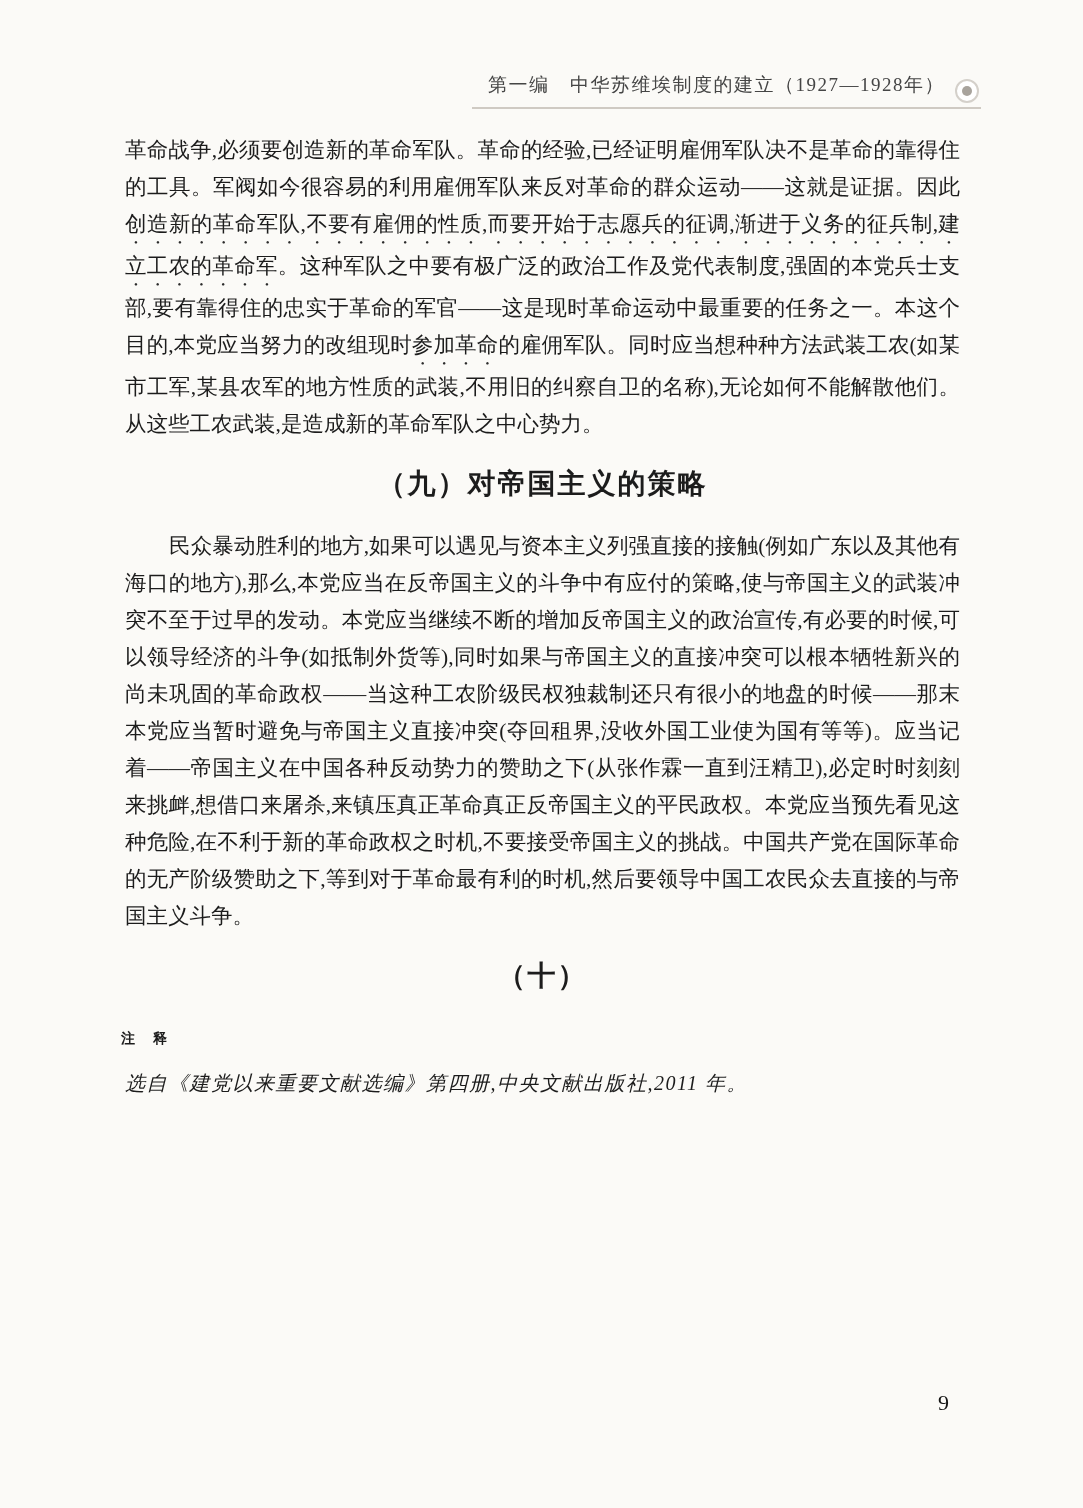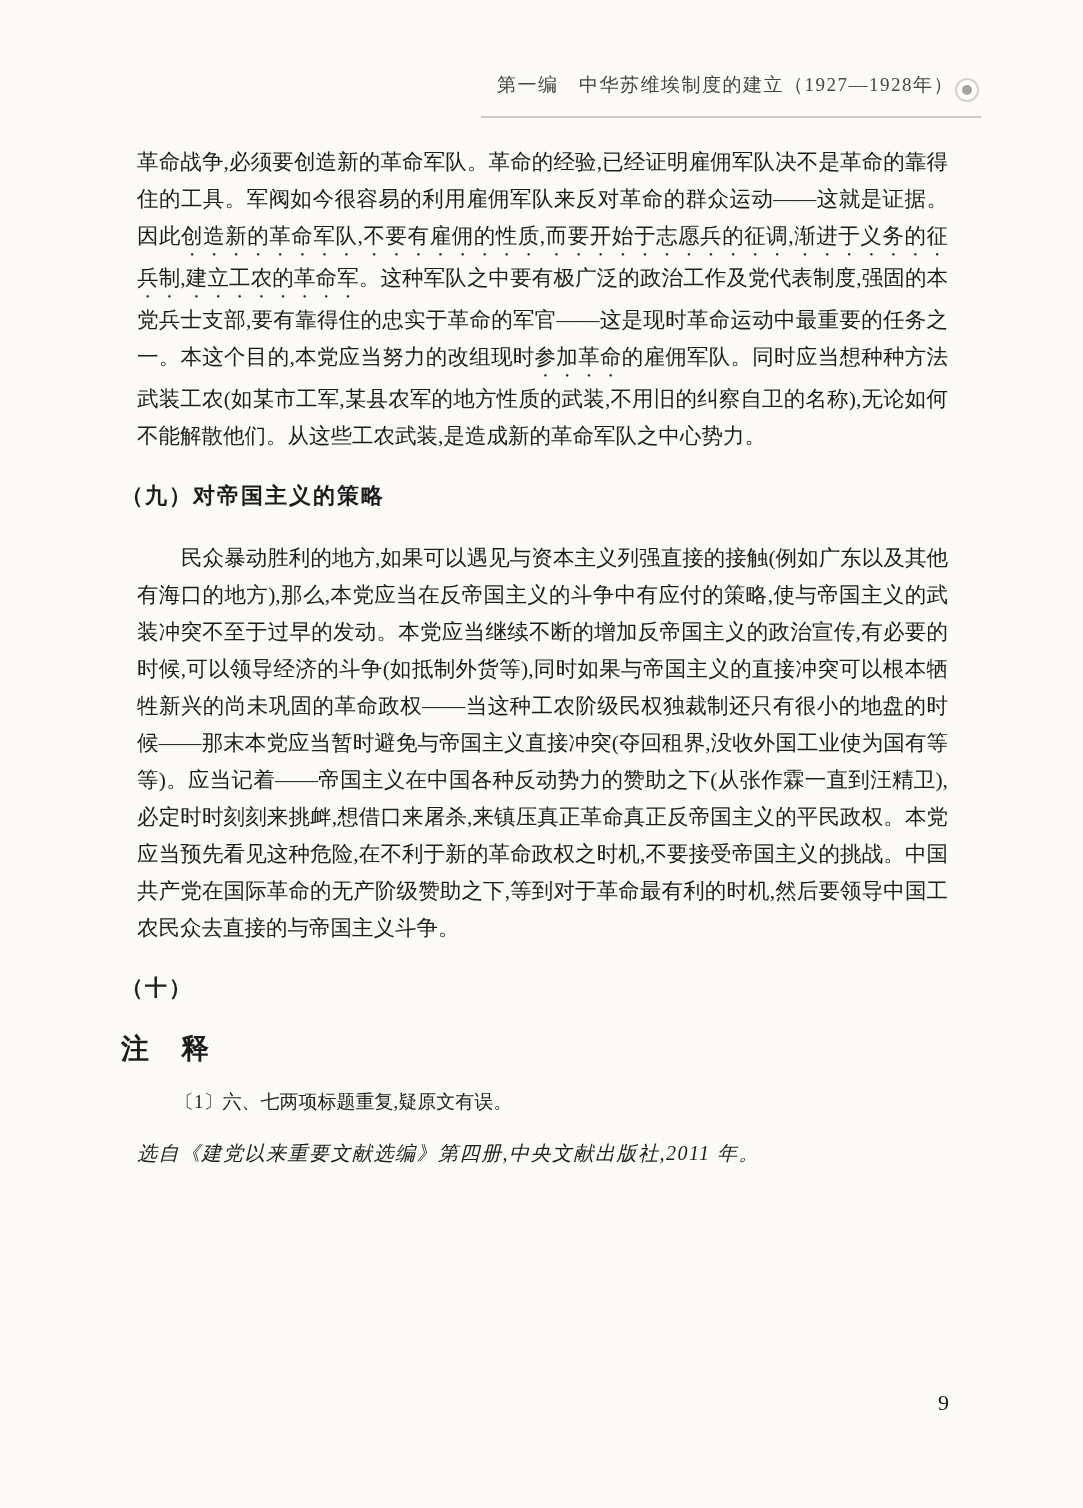--- a/index.html
+++ b/index.html
@@ -14,55 +14,55 @@
   body{background:#e8e8e8;}
   .page{
     width:1083px;height:1508px;position:relative;margin:0 auto;
     background:var(--page-bg);
     font-family:"Liberation Serif","DejaVu Serif",serif;
     overflow:hidden;
   }
   
   .running-head{position:absolute;top:72px;right:102px;}
   .head-inner{
-    display:flex;gap:1px;
+    display:flex;align-items:center;gap:10px;
     border-bottom:2px solid var(--rule);
-    padding:0 2px 18px 16px;
+    padding:0 2px 9px 16px;
   }
   .head-text{font-size:19px;color:var(--header-text);letter-spacing:1.5px;white-space:nowrap;}
   .head-icon{
     width:20px;height:20px;border:2px solid var(--icon-ring);border-radius:50%;
     display:flex;align-items:center;justify-content:center;
     background:#fff;transform:translateY(6px);flex:0 0 auto;
   }
   .head-icon-dot{width:10px;height:10px;border-radius:50%;background:var(--icon-dot);}
   
   .text-column{
     position:absolute;left:121px;width:843px;top:128px;
     font-size:21.5px;line-height:37px;color:var(--text);
     text-align:justify;
   }
-  .text-column p{margin:16px;}
+  .text-column p{margin:4px;}
   .para{word-break:break-all;}
   .indent{text-indent:2.05em;}
   .emph{
     -webkit-text-emphasis:filled dot #2b2b2b;
     -webkit-text-emphasis-position:under;
     text-emphasis:filled dot #2b2b2b;
     text-emphasis-position:under left;
   }
   .section-heading{
-    font-size:22px;font-weight:bold;
+    font-size:28px;font-weight:bold;text-align:center;
     margin:22px 0 26px;letter-spacing:2px;line-height:37px;
     font-family:"Liberation Sans","DejaVu Sans",sans-serif;
   }
   .notes{margin-top:26px;}
   .notes-heading{
-    font-size:28px;font-weight:bold;margin:0 0 8px;
-    font-family:Liberation Mono, monospace;
+    font-size:14px;font-weight:bold;margin:0 0 8px;
+    font-family:Liberation Serif, serif;
     letter-spacing:2px;
   }
   .note-item{font-size:19px;line-height:34px;text-indent:2em;color:#232323;}
   .source-line{
     margin-top:26px;font-size:20px;font-style:italic;
     text-align:left;padding-right:52px;letter-spacing:1.5px;
   }
   .page-number{
     position:absolute;right:134px;bottom:92px;
     font-size:22px;color:#141414;
@@ -88,21 +88,20 @@
 
     <h2 class="section-heading">（九）对帝国主义的策略</h2>
 
     <p class="para indent">民众暴动胜利的地方,如果可以遇见与资本主义列强直接的接触(例如广东以及其他有海口的地方),那么,本党应当在反帝国主义的斗争中有应付的策略,使与帝国主义的武装冲突不至于过早的发动。本党应当继续不断的增加反帝国主义的政治宣传,有必要的时候,可以领导经济的斗争(如抵制外货等),同时如果与帝国主义的直接冲突可以根本牺牲新兴的尚未巩固的革命政权——当这种工农阶级民权独裁制还只有很小的地盘的时候——那末本党应当暂时避免与帝国主义直接冲突(夺回租界,没收外国工业使为国有等等)。应当记着——帝国主义在中国各种反动势力的赞助之下(从张作霖一直到汪精卫),必定时时刻刻来挑衅,想借口来屠杀,来镇压真正革命真正反帝国主义的平民政权。本党应当预先看见这种危险,在不利于新的革命政权之时机,不要接受帝国主义的挑战。中国共产党在国际革命的无产阶级赞助之下,等到对于革命最有利的时机,然后要领导中国工农民众去直接的与帝国主义斗争。</p>
 
     <h2 class="section-heading">（十）</h2>
 
 
     <section class="notes">
       <h3 class="notes-heading">注　释</h3>
-      <p class="note-item">〔1〕六、七两项标题重复,疑原文有误。</p>
     </section>
 
     <p class="source-line">选自《建党以来重要文献选编》第四册,中央文献出版社,2011 年。</p>
 
   </main>
 
   <footer>
     <span class="page-number">9</span>
   </footer>
 

